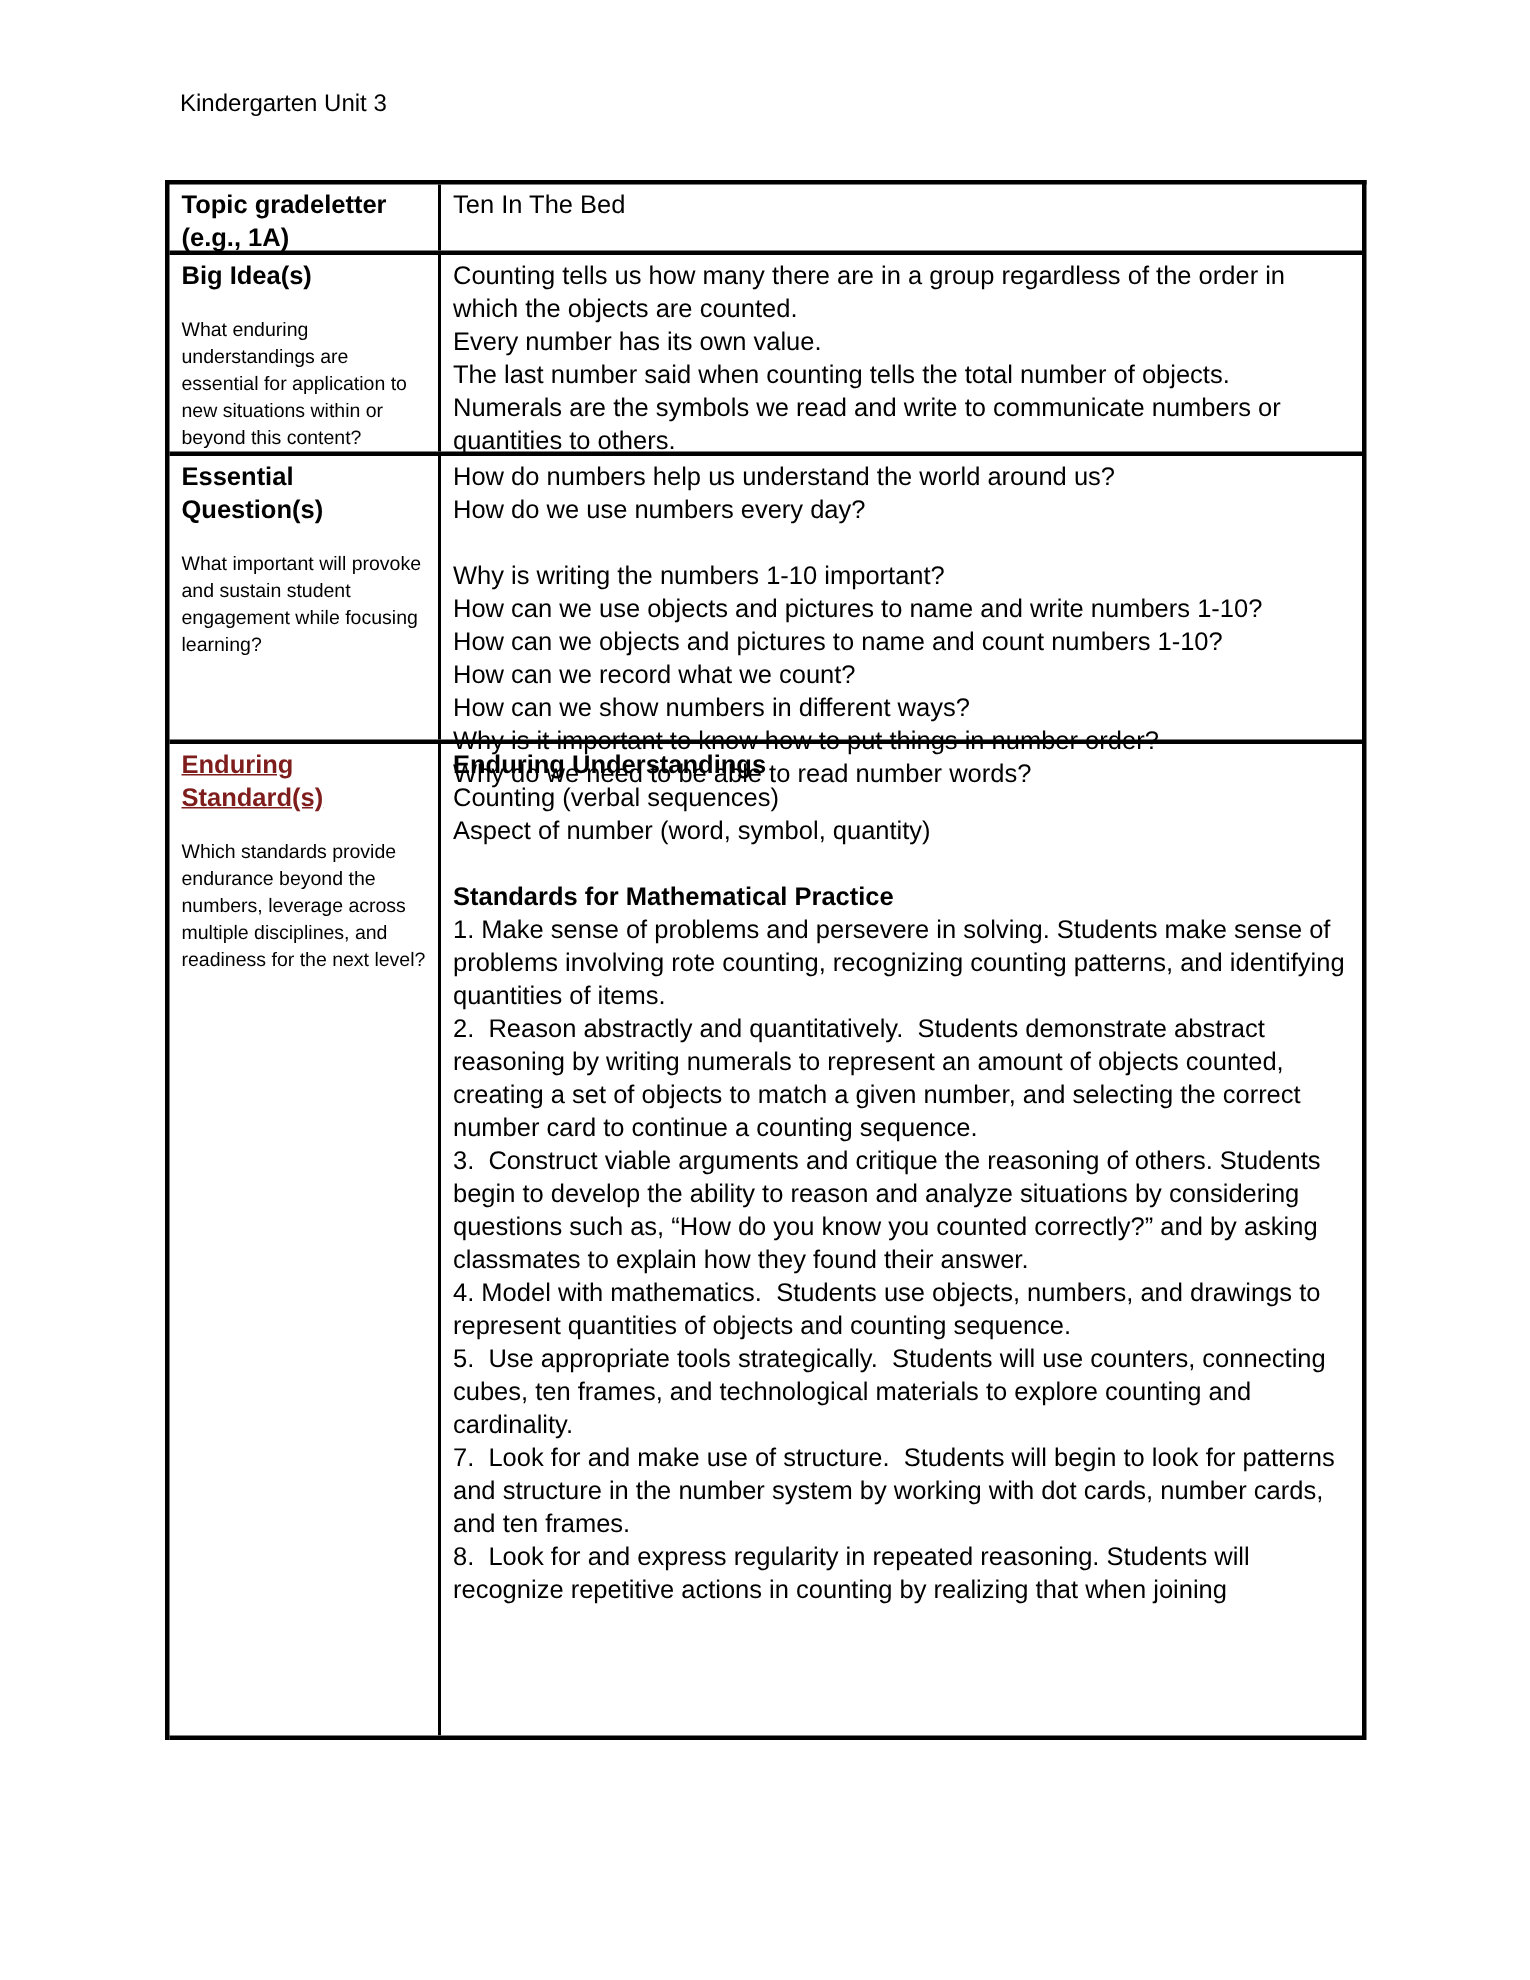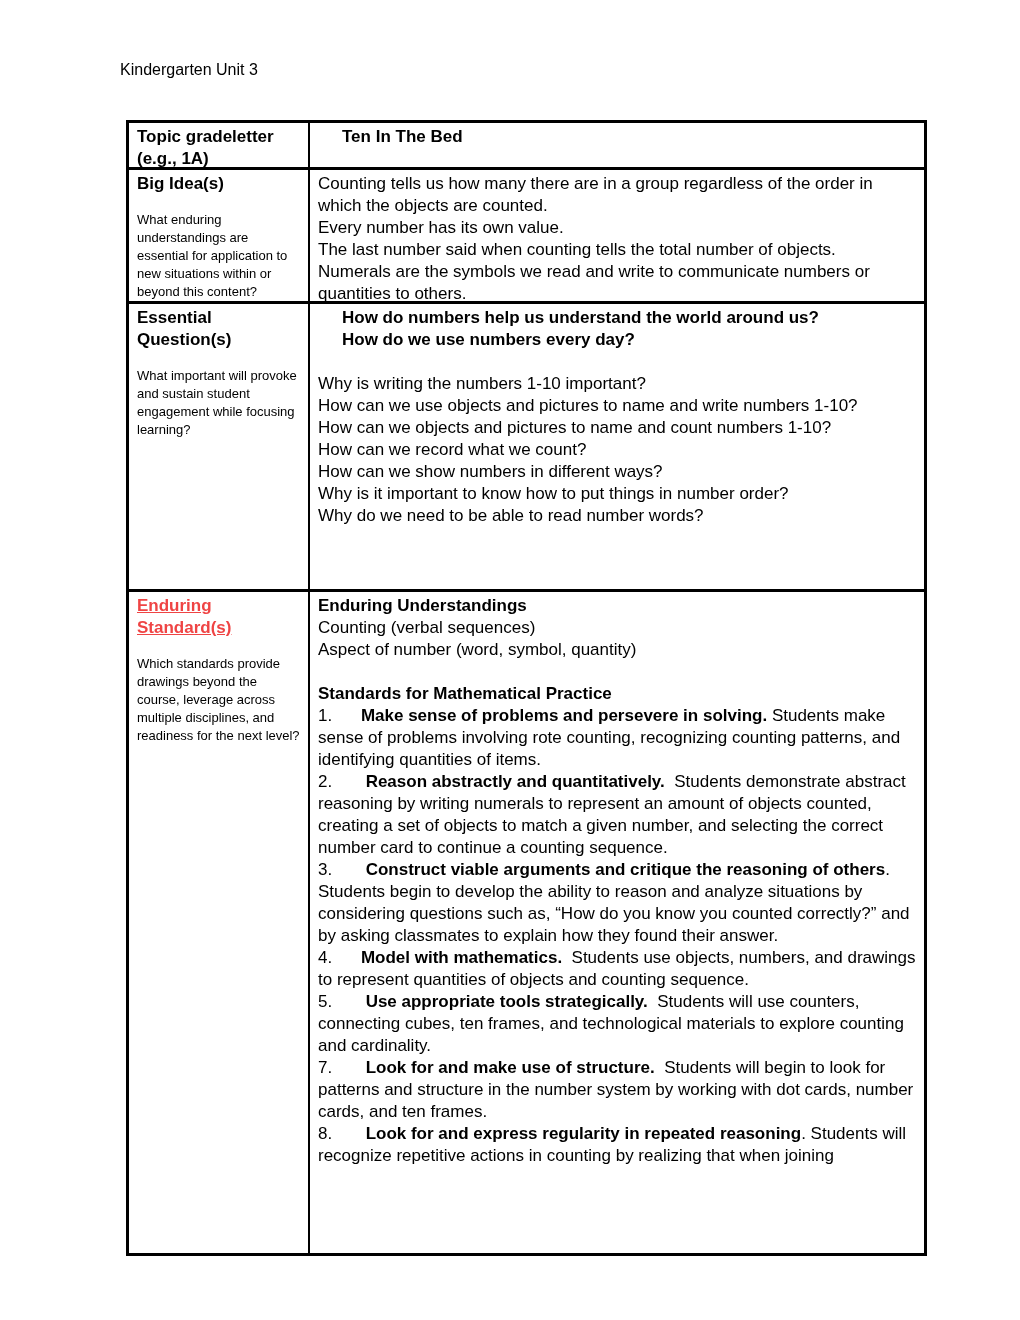--- a/index.html
+++ b/index.html
@@ -1,28 +1,28 @@
 <!DOCTYPE html>
 <html><head>
 <meta charset="utf-8">
 <style>
   html, body { margin:0; padding:0; background:#ffffff; }
   body { width:1020px; height:1320px; position:relative; overflow:hidden;
          font-family:"Liberation Sans", sans-serif; color:#000; }
   .header { position:absolute; left:120px; top:61px; font-size:16px;text-align:right; }
-  .tbl { position:absolute; left:126px; top:120px; width:801px;
+  .tbl { position:absolute; left:110px; top:120px; width:801px;
          border:3px solid #000; border-bottom:none; box-sizing:border-box; }
   .row { display:flex; border-bottom:3px solid #000; box-sizing:border-box; }
   .row.last { border-bottom:3px solid #000; height:1066px; overflow:hidden; }
   .c1 { width:181px; border-right:2px solid #000; box-sizing:border-box; padding:3px 8px 0 8px; }
   .c2 { flex:1; padding:3px 8px 0 8px; font-size:17px; line-height:22px; }
   .lbl { font-weight:bold; font-size:17px; line-height:22px; }
-  .lbl.link { color:#ef4444; text-decoration:underline; }
+  .lbl.link { color:#7f1d1d; text-decoration:underline; }
   .desc { font-size:13px; line-height:18px;margin-top:16px; }
-  .b { font-weight:bold;margin-left:24px; }
+  .b { font-weight:normal; }
   .u { font-weight:bold; }
   .line { white-space:pre-wrap; }
   .gap { height:22px; }
 </style>
 </head>
 <body>
 
 <div class="header">Kindergarten Unit 3</div>
 
 <div class="tbl">
@@ -42,21 +42,21 @@
       <div class="desc">What enduring understandings are essential for application to new situations within or beyond this content?</div>
     </div>
     <div class="c2">
       <div>Counting tells us how many there are in a group regardless of the order in which the objects are counted.</div>
       <div>Every number has its own value.</div>
       <div>The last number said when counting tells the total number of objects.</div>
       <div>Numerals are the symbols we read and write to communicate numbers or quantities to others.</div>
     </div>
   </div>
 
-  <div class="row" style="height:288px;">
+  <div class="row" style="height:192px;">
     <div class="c1">
       <div class="lbl">Essential Question(s)</div>
       <div class="desc">What important will provoke and sustain student engagement while focusing learning?</div>
     </div>
     <div class="c2">
       <div class="b">How do numbers help us understand the world around us?</div>
       <div class="b">How do we use numbers every day?</div>
       <div class="gap"></div>
       <div>Why is writing the numbers 1-10 important?</div>
       <div>How can we use objects and pictures to name and write numbers 1-10?</div>
@@ -64,21 +64,21 @@
       <div>How can we record what we count?</div>
       <div>How can we show numbers in different ways?</div>
       <div>Why is it important to know how to put things in number order?</div>
       <div>Why do we need to be able to read number words?</div>
     </div>
   </div>
 
   <div class="row last" style="height:664px;">
     <div class="c1">
       <div class="lbl link">Enduring Standard(s)</div>
-      <div class="desc">Which standards provide drawings beyond the course, leverage across multiple disciplines, and readiness for the next level?</div>
+      <div class="desc">Which standards provide endurance beyond the numbers, leverage across multiple disciplines, and readiness for the next level?</div>
     </div>
     <div class="c2">
       <div class="u">Enduring Understandings</div>
       <div>Counting (verbal sequences)</div>
       <div>Aspect of number (word, symbol, quantity)</div>
       <div class="gap"></div>
       <div class="u">Standards for Mathematical Practice</div>
 
       <div><span class="line">1. </span><span class="b">Make sense of problems and persevere in solving.</span><span class="line"> Students make sense of problems involving rote counting, recognizing counting patterns, and identifying quantities of items.</span></div>
       <div><span class="line">2.  </span><span class="b">Reason abstractly and quantitatively.</span><span class="line">  Students demonstrate abstract reasoning by writing numerals to represent an amount of objects counted, creating a set of objects to match a given number, and selecting the correct number card to continue a counting sequence.</span></div>

